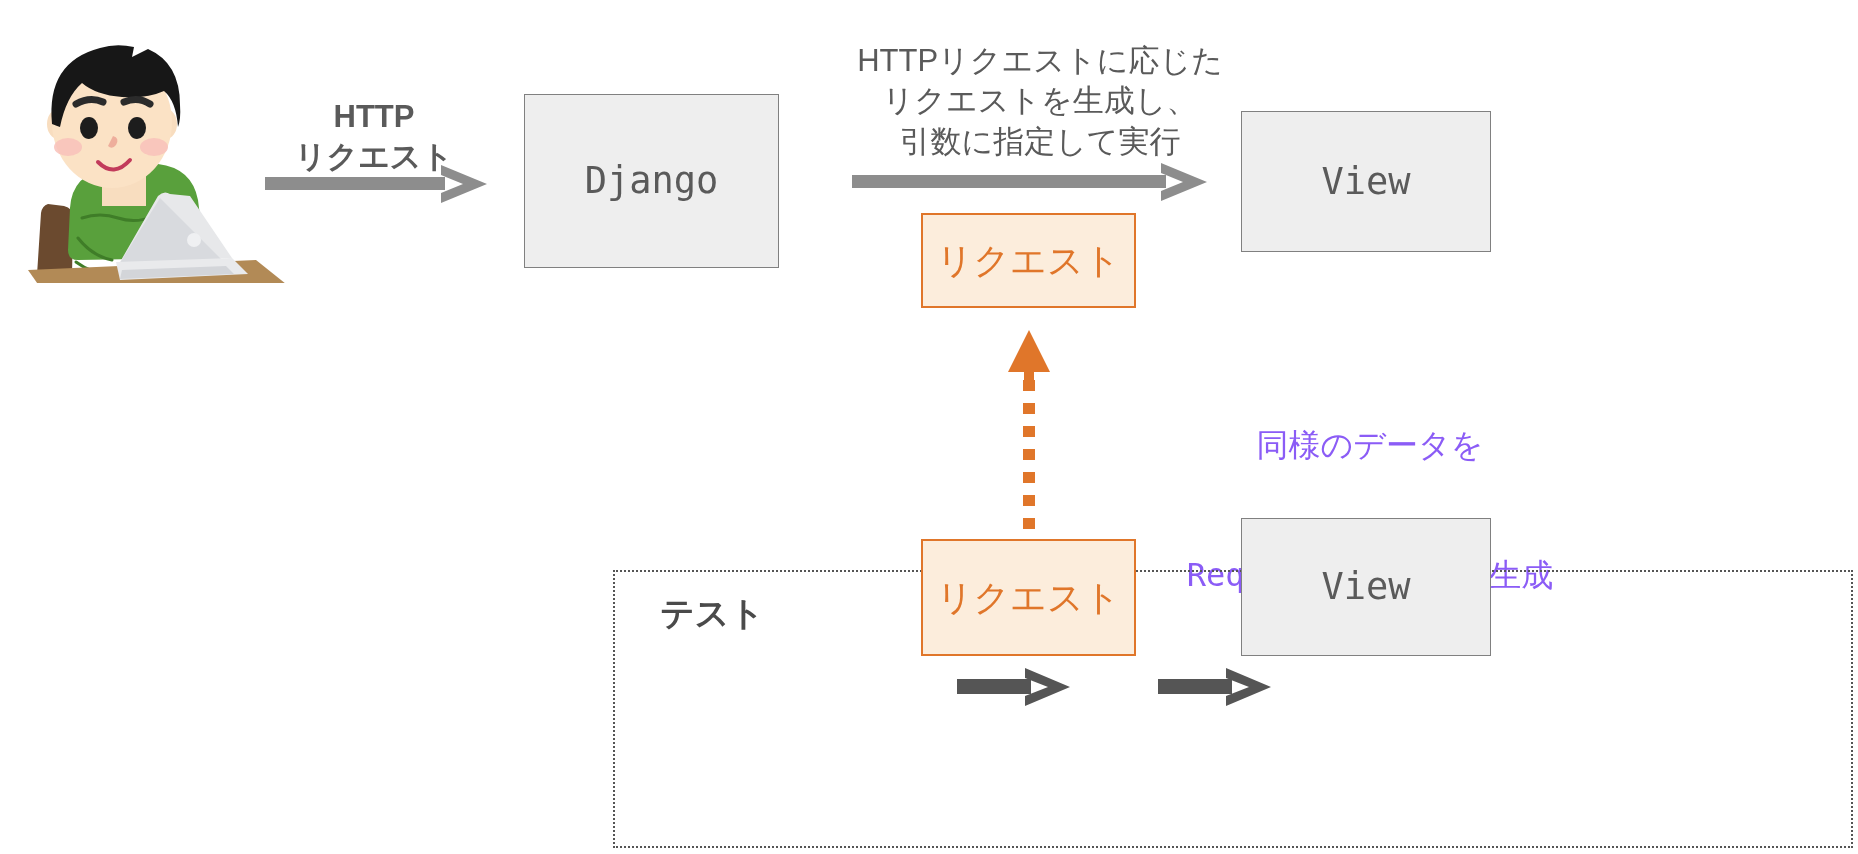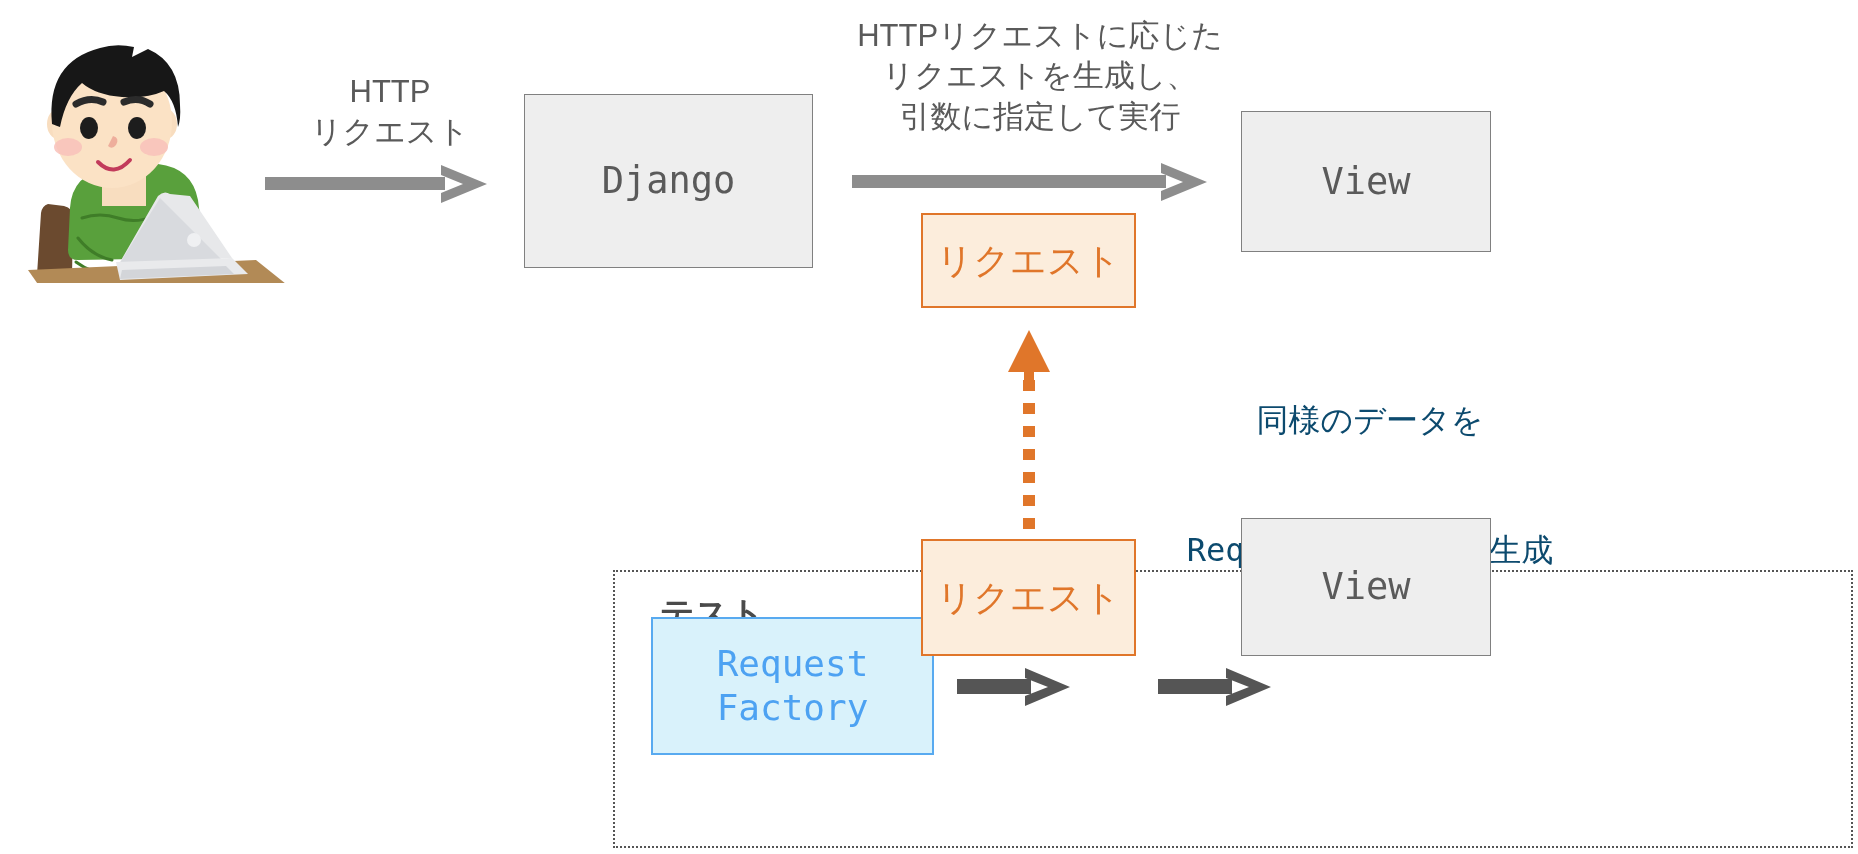--- a/index.html
+++ b/index.html
@@ -51,22 +51,23 @@
   .sans {
     font-family: "Liberation Sans", "DejaVu Sans", sans-serif;
   }
 
   
   .label {
     text-align: center;
     line-height: 1.30;
     color: #5a5a5a;
     white-space: pre-line;
-  }
-  .label-orange { color: #0c4a6e; }
+    margin-top: 25px;
+  }
+  .label-orange { color: #8b5cf6; }
 
   
   .arrow-h {
     position: absolute;
     display: block;
   }
   .arrow-v {
     position: absolute;
     display: block;
   }
@@ -136,31 +137,31 @@
 
       <path d="M152 176 q-6 -4 -12 2 l-38 66 l112 -4 l-42 -62 z" fill="#e7e8ea" transform="translate(0,0)"></path>
       <path d="M142 180 l62 62 l-102 3 z" fill="#d8dade"></path>
       <circle cx="176" cy="222" r="7" fill="#eff0f2"></circle>
 
       <path d="M98 244 l116 -4 l16 16 l-128 6 z" fill="#e9eaec"></path>
       <path d="M104 252 l104 -4 l8 8 l-114 5 z" fill="#d3d5d9"></path>
     </svg>
   </div>
 
-  <div class="abs label" style="left:290px; top:72px; width:200px; font-size:31px;">HTTP
+  <div class="abs label" style="left:274px; top:72px; width:200px; font-size:31px;font-weight:bold;">HTTP
 リクエスト</div>
 
   <div class="arrow-h" style="left:265px; top:163px; width:225px; height:42px;">
     <svg width="225" height="42" viewBox="0 0 225 42" xmlns="http://www.w3.org/2000/svg">
       <rect x="0" y="14" width="180" height="13" fill="#8d8d8d"></rect>
       <path d="M176 2 L222 21 L176 40 L176 30 L198 21 L176 12 Z" fill="#8d8d8d"></path>
     </svg>
   </div>
 
-  <div class="abs box box-gray mono" style="left:524px; top:94px; width:289px; height:174px; font-size:37px;">
+  <div class="abs box box-gray mono" style="left:524px; top:94px; width:255px; height:174px; font-size:37px;">
     <div>Django</div>
   </div>
 
   <div class="abs label" style="left:830px; top:16px; width:420px; font-size:31px;">HTTPリクエストに応じた
 リクエストを生成し、
 引数に指定して実行</div>
 
   <div class="arrow-h" style="left:852px; top:161px; width:358px; height:42px;">
     <svg width="358" height="42" viewBox="0 0 358 42" xmlns="http://www.w3.org/2000/svg">
       <rect x="0" y="14" width="314" height="13" fill="#8d8d8d"></rect>
@@ -186,24 +187,20 @@
   <div class="abs label label-orange" style="left:1090px; top:358px; width:560px; font-size:32px;">
     <div>同様のデータを</div>
     <div style="margin-top:6px;">
       <span class="mono">RequestFactory</span><span class="sans">が生成</span>
     </div>
   </div>
 
   <div class="abs test-frame" style="left:613px; top:570px; width:1240px; height:278px;"></div>
   <div class="test-frame-label" style="left:652px; top:548px; font-size:34px;margin-top:48px;">テスト</div>
 
-  <div class="abs box box-blue mono" style="left:651px; top:617px; width:283px; height:138px; font-size:36px;">
-    <div>Request</div>
-    <div>Factory</div>
-  </div>
 
   <div class="arrow-h" style="left:957px; top:665px; width:115px; height:44px;">
     <svg width="115" height="44" viewBox="0 0 115 44" xmlns="http://www.w3.org/2000/svg">
       <rect x="0" y="14" width="74" height="15" fill="#555555"></rect>
       <path d="M68 3 L113 22 L68 41 L68 31 L91 22 L68 13 Z" fill="#555555"></path>
     </svg>
   </div>
 
   <div class="abs box box-orange sans" style="left:921px; top:539px; width:215px; height:117px; font-size:36px; display:flex;">
     <div>リクエスト</div>

